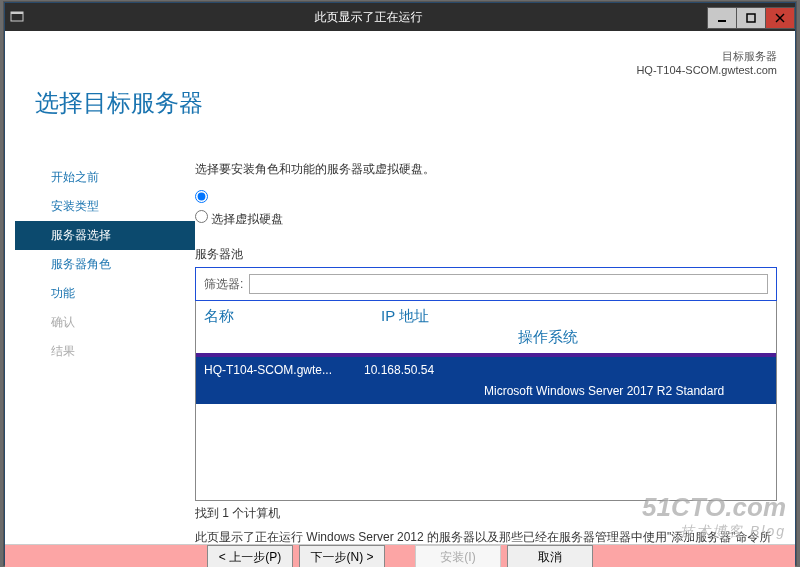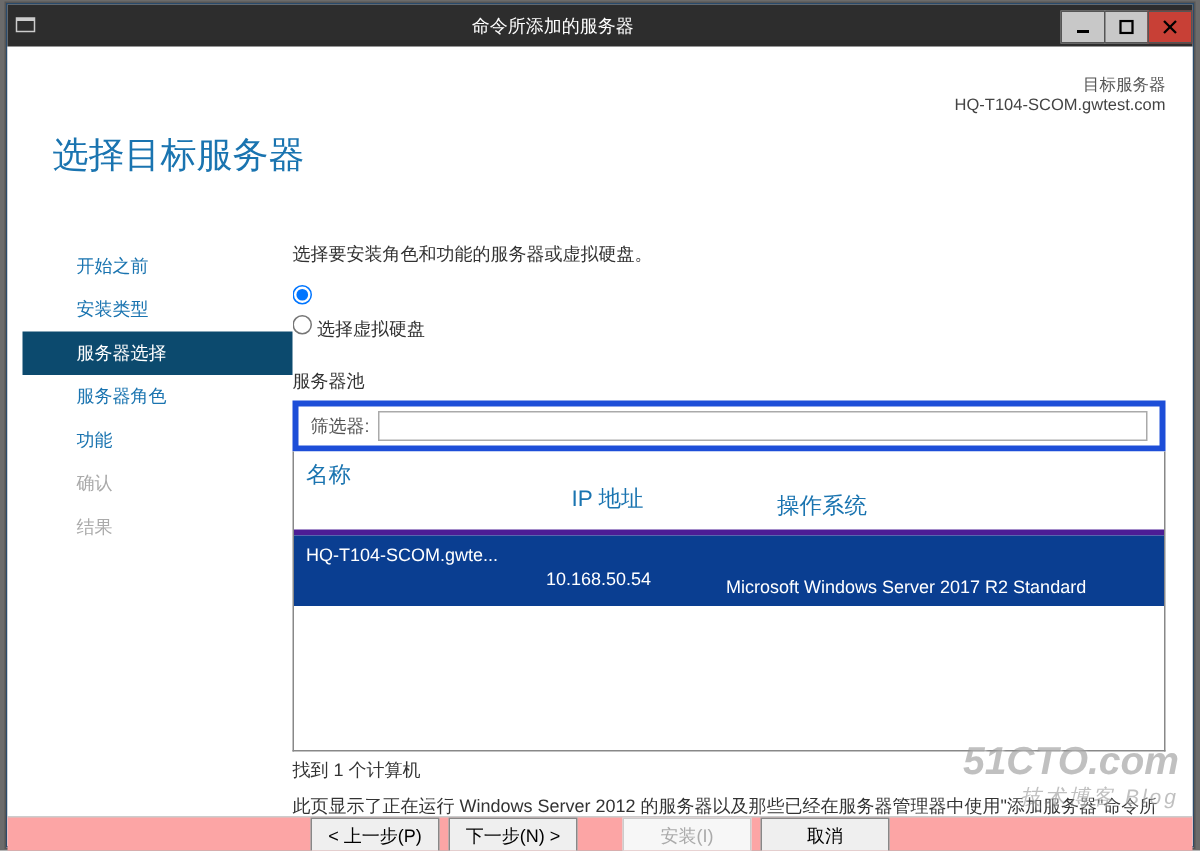--- a/index.html
+++ b/index.html
@@ -21,28 +21,28 @@
   .header-right .server { color:#444; }
   .nav { font-size: 12px; }
   .nav-item { padding: 6px 10px 6px 36px; color:#1a74b0; cursor:default; }
   .nav-item.active { background:#0c4a6e; color:#fff; }
   .nav-item.disabled { color:#aaa; }
   .main { flex:1; padding: 0 18px 0 0; font-size:12px; color:#333; }
   .instr { padding: 16px 0 10px 0; }
   .radios { padding-bottom: 10px; }
   .radios label { display:block; padding: 2px 0; }
   .section-label { padding: 6px 0 4px 0; }
-  .filter-box { border:4px solid #1d4ed8; height: 34px; display:flex; align-items:center; padding: 0 8px; justify-content: center; }
+  .filter-box { border:1px solid #1d4ed8; height: 34px; display:flex; align-items:center; padding: 0 8px; justify-content: center; }
   .filter-box .flabel { color:#555; font-size:12px; margin-right:6px; }
   .filter-box input { flex:1; border:1px solid #aaa; height:20px; padding:0 4px; font-size:12px; }
   .grid { border:1px solid #888; border-top:none; height: 200px; overflow:hidden; background:#fff; }
   .grid-head { display:flex; color:#1a74b0; font-size:15px; border-bottom:4px solid #4c1d95;gap:17px; }
   .grid-head .col, .grid-row .col { padding:6px 8px; }
   .col.name { width: 160px; }
-  .col.ip { width: 120px; margin-top: 16px; }
+  .col.ip { width: 120px; }
   .col.os { flex:1;margin-top:21px; }
   .grid-row { display:flex; font-size:12px; }
   .grid-row.selected { background:#0a3e91; color:#fff; }
   .found { padding: 4px 0 6px 0; font-size:12px; }
   .desc { font-size:12px; color:#333; line-height:1.5; padding-right:4px; }
   .footer { height: 46px; border-top:1px solid #ccc; background:#fca5a5; display:flex; align-items:center; justify-content:center; padding: 0 14px; gap:6px; }
   .btn { min-width: 86px; height:24px; font-size:12px; background:#efefef; border:1px solid #888; padding:0 10px; cursor:default; }
   .btn.disabled { color:#aaa; border-color:#ccc; background:#f7f7f7; }
   .watermark { position:absolute; right:14px; bottom:26px; font-size:26px; font-weight:bold; color:rgba(140,140,140,.55); font-style:italic; font-family: Arial, sans-serif; pointer-events:none; text-shadow:1px 1px 2px rgba(255,255,255,.6); }
   .watermark small{ display:block; font-size:14px; font-weight:normal; text-align:right; letter-spacing:2px;}
@@ -52,21 +52,21 @@
 <body>
 
 <div class="window">
   <div class="titlebar">
     <div class="icon">
       <svg width="14" height="12" viewBox="0 0 14 12">
           <rect x="1" y="1" width="12" height="9" fill="none" stroke="#ccc"></rect>
           <rect x="1" y="1" width="12" height="2" fill="#ccc"></rect>
         </svg>
     </div>
-    <div class="title">命令所添加的服务器</div>
+    <div class="title">此页显示了正在运行</div>
     <div class="win-controls">
       <div class="win-btn">
           <svg width="10" height="10">
             <line x1="1" y1="8" x2="9" y2="8" stroke="#000" stroke-width="2"></line>
           </svg>
         </div>
       <div class="win-btn">
           <svg width="10" height="10">
             <rect x="1" y="1" width="8" height="8" fill="none" stroke="#000" stroke-width="1.5"></rect>
           </svg>

